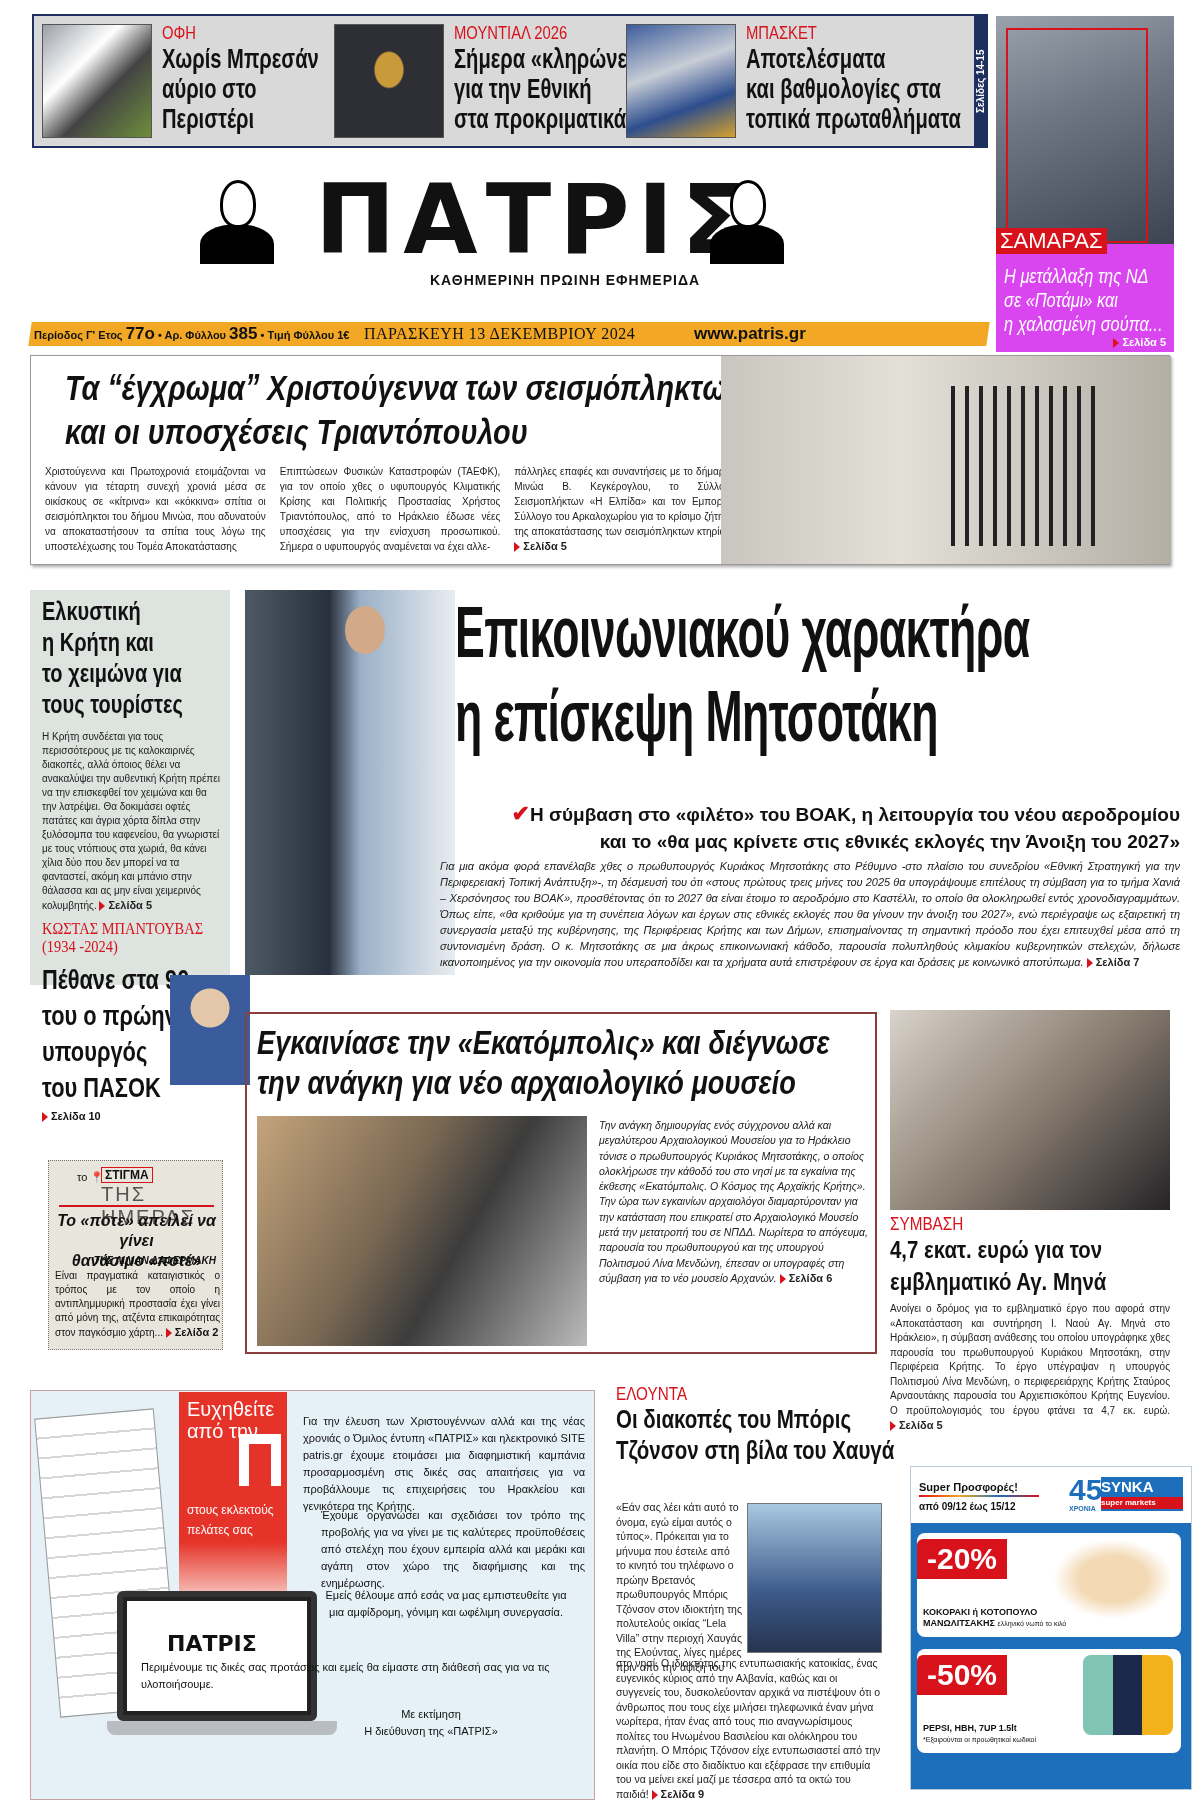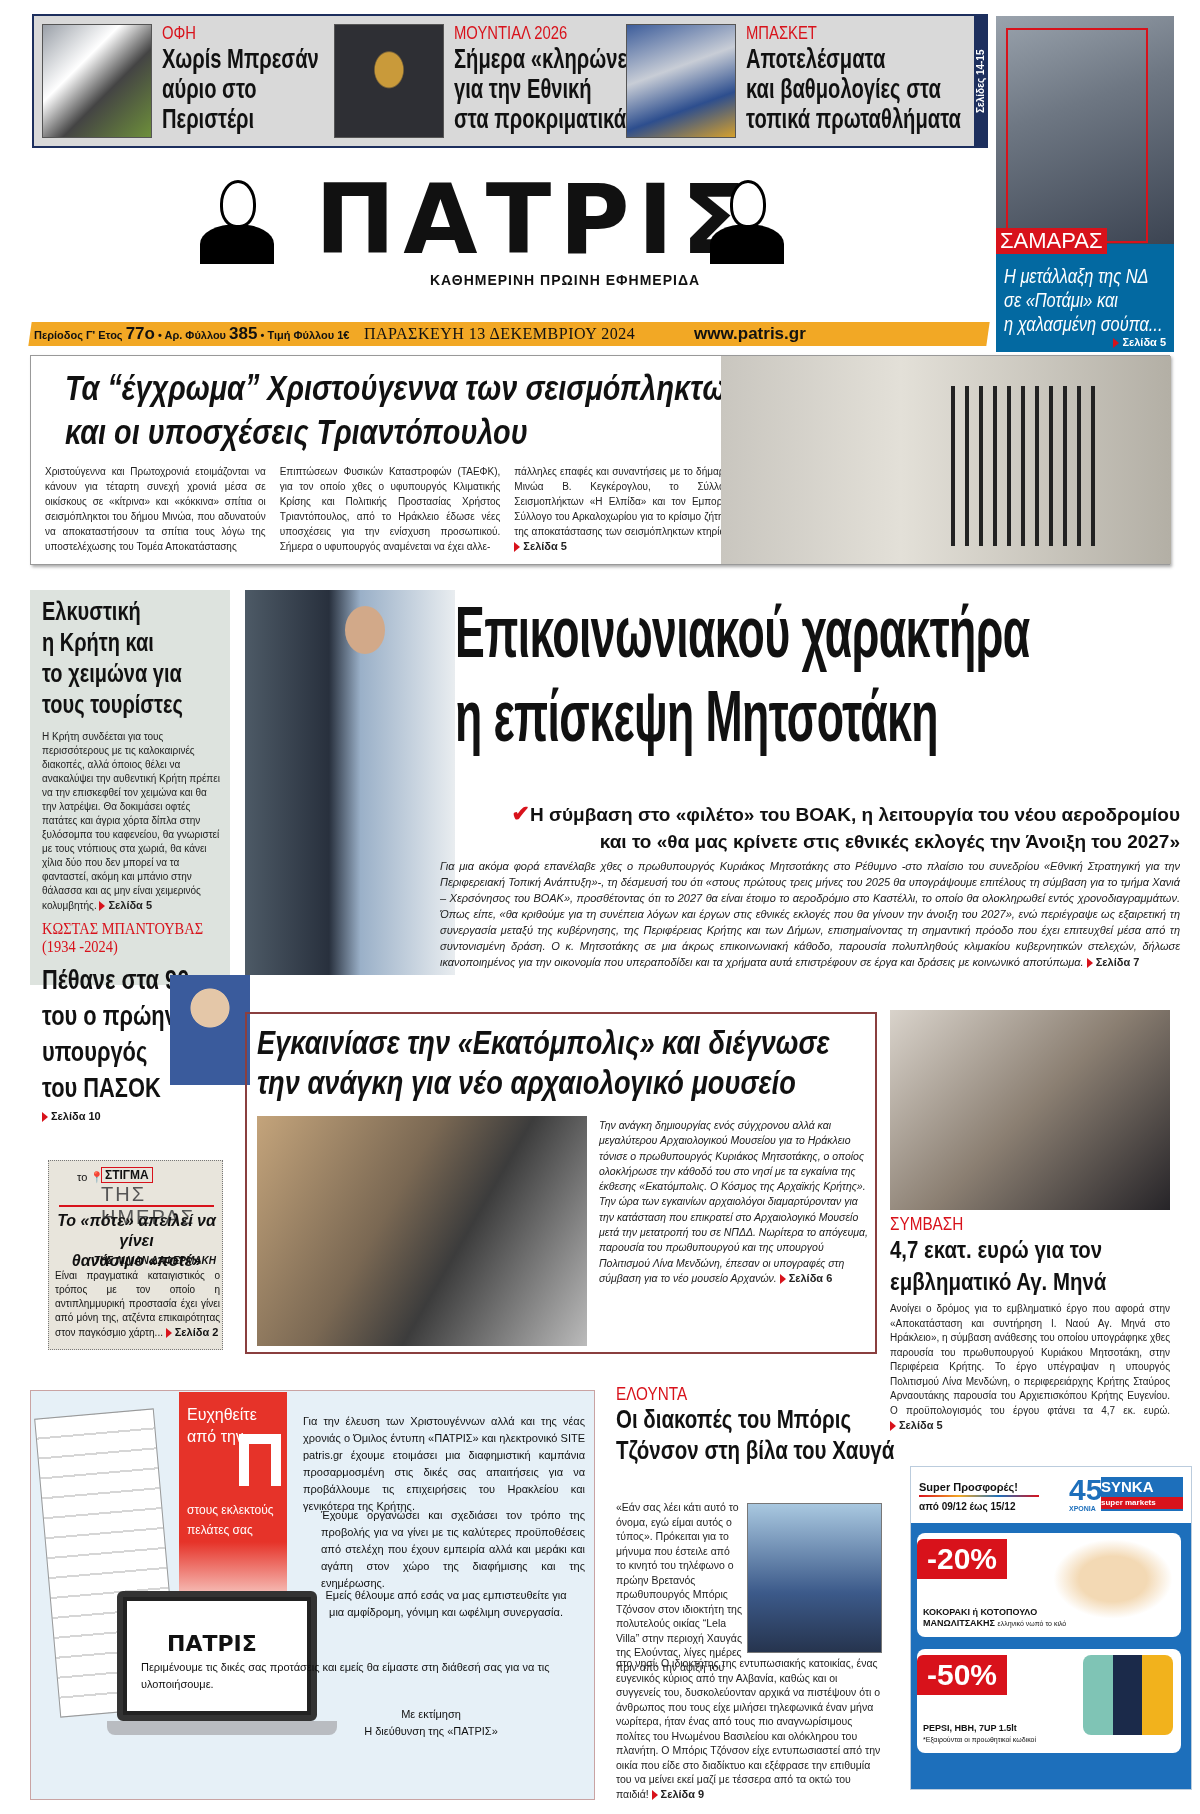--- a/index.html
+++ b/index.html
@@ -27,21 +27,21 @@
 
 
 #infobar{left:30px;top:322px;width:958px;height:24px;background:#f2a825;transform:skewX(-8deg)}
 #infobar-inner{left:34px;top:322px;width:950px;height:24px;display:flex;align-items:center;font-size:11px;font-weight:bold}
 #ib-issue{width:330px;white-space:nowrap}
 #ib-issue b{font-size:17px}
 #ib-date{width:330px;font-family:"Liberation Serif",serif;font-size:16px;font-weight:normal;letter-spacing:.5px}
 #ib-web{font-size:17px;font-weight:bold}
 
 
-#samaras{left:996px;top:16px;width:178px;height:336px;background:#0369a1}
+#samaras{left:996px;top:16px;width:178px;height:336px;background:#d946ef}
 #samaras .ph{left:0;top:0;width:178px;height:228px;background:linear-gradient(160deg,#9aa3ad,#6e7783 40%,#3c4452)}
 #samaras .frame{position:absolute;left:10px;top:12px;width:142px;height:215px;border:2px solid #d8121b}
 #sam-tag{position:absolute;left:0;top:212px;background:#d8121b;color:#fff;font-size:22px;padding:0 4px;line-height:26px}
 #sam-head{position:absolute;left:8px;top:248px;color:#fff;font-size:21px;font-style:italic;line-height:24px;white-space:nowrap;transform:scaleX(.78);transform-origin:left top}
 #sam-ref{position:absolute;right:8px;bottom:4px;color:#fff}
 
 
 #quake{left:30px;top:355px;width:1140px;height:210px;border:1px solid #999;box-shadow:2px 2px 3px #aaa}
 #quake-head{position:absolute;left:34px;top:10px;font-size:36px;font-style:italic;font-weight:bold;line-height:44px;white-space:nowrap;transform:scaleX(.8);transform-origin:left top}
 #quake-cols{position:absolute;left:14px;top:108px;width:690px;display:flex;gap:14px}
@@ -83,21 +83,21 @@
 
 
 #church-photo{left:890px;top:1010px;width:280px;height:200px;background:linear-gradient(135deg,#d9d3cb,#8b7f72 50%,#262428)}
 #ch-kicker{left:890px;top:1214px;font-size:18px;white-space:nowrap;transform:scaleX(.85);transform-origin:left top}
 #ch-head{left:890px;top:1234px;font-size:24px;font-weight:bold;line-height:32px;white-space:nowrap;transform:scaleX(.85);transform-origin:left top}
 #ch-body{left:890px;top:1302px;width:280px;font-size:10px;line-height:14.5px;text-align:justify;color:#222}
 
 
 #ad{left:30px;top:1390px;width:565px;height:410px;background:#e6f0f7;border:1px solid #c9a3a3}
 #ad-red{position:absolute;left:148px;top:1px;width:108px;height:200px;background:linear-gradient(#e63329 75%,#f5b8b1)}
-#ad-red .t1{position:absolute;left:8px;top:12px;color:#fff;font-size:16px;line-height:22px}
+#ad-red .t1{position:absolute;left:8px;top:6px;color:#fff;font-size:20px;line-height:22px}
 #ad-red .pi{position:absolute;left:60px;top:42px;width:42px;height:52px;border:10px solid #fff;border-bottom:none}
 #ad-red .t2{position:absolute;left:8px;top:108px;color:#fff;font-size:12px;line-height:20px}
 #ad-papers{position:absolute;left:16px;top:22px;width:120px;height:300px;background:repeating-linear-gradient(#fff 0 18px,#d6d6d6 18px 20px);transform:rotate(-5deg);border:1px solid #999}
 #ad-laptop{position:absolute;left:86px;top:200px;width:200px;height:130px;background:#222;border:6px solid #333;border-radius:6px}
 #ad-laptop .scr{position:absolute;inset:4px;background:#fff}
 #ad-laptop .lg{position:absolute;left:40px;top:30px;font-size:22px;font-weight:bold;font-family:"DejaVu Sans",sans-serif}
 #ad-base{position:absolute;left:76px;top:330px;width:230px;height:14px;background:#b9bcc1;border-radius:0 0 8px 8px}
 #ad-p1{position:absolute;left:272px;top:22px;width:282px;font-size:11px;line-height:17px;text-align:justify}
 #ad-p2{position:absolute;left:290px;top:116px;width:264px;font-size:11px;line-height:17px;text-align:justify}
 #ad-p3{position:absolute;left:290px;top:196px;width:250px;font-size:11px;line-height:17px;text-align:center}

